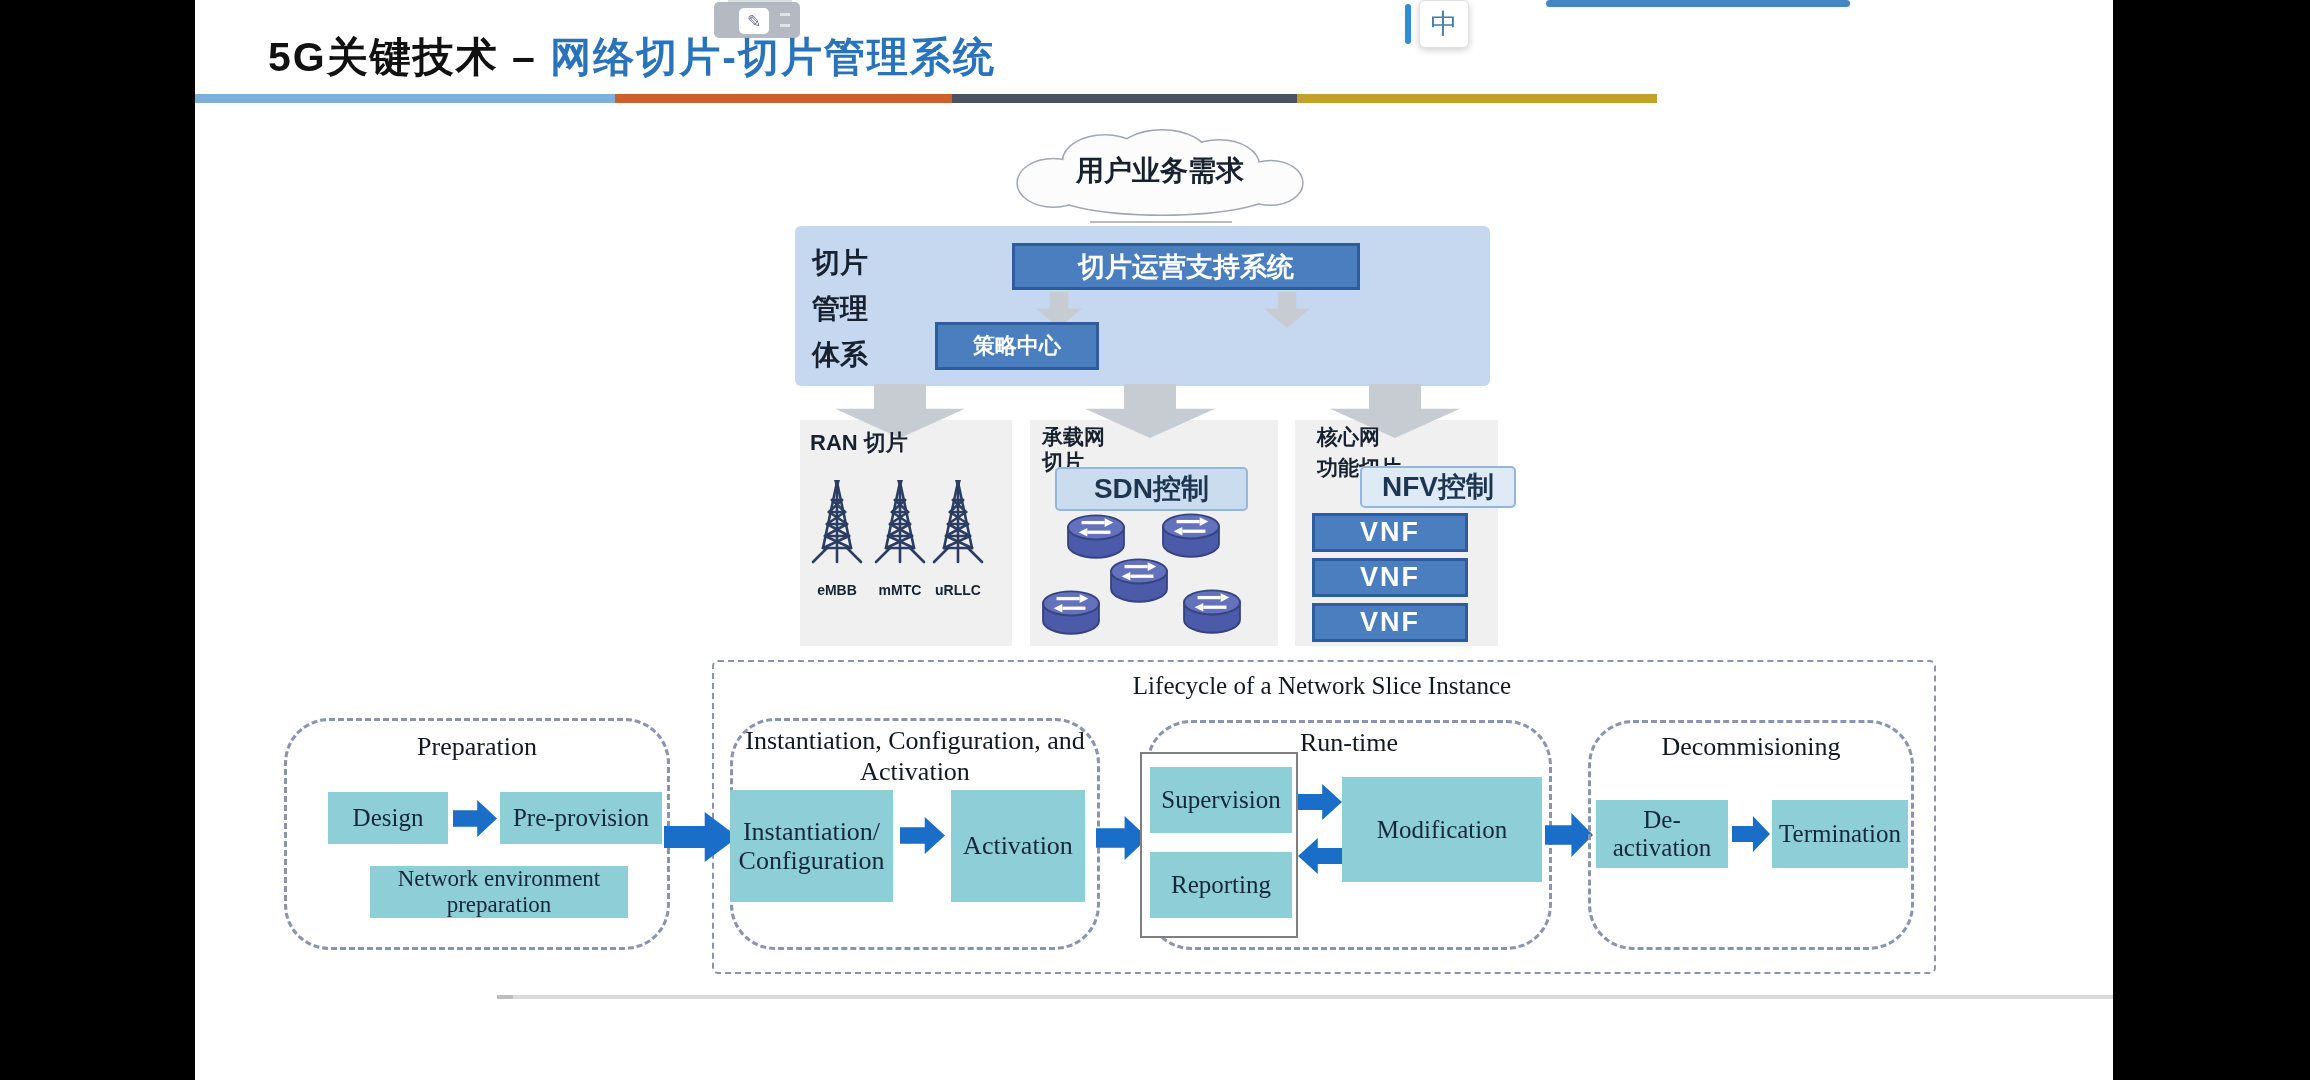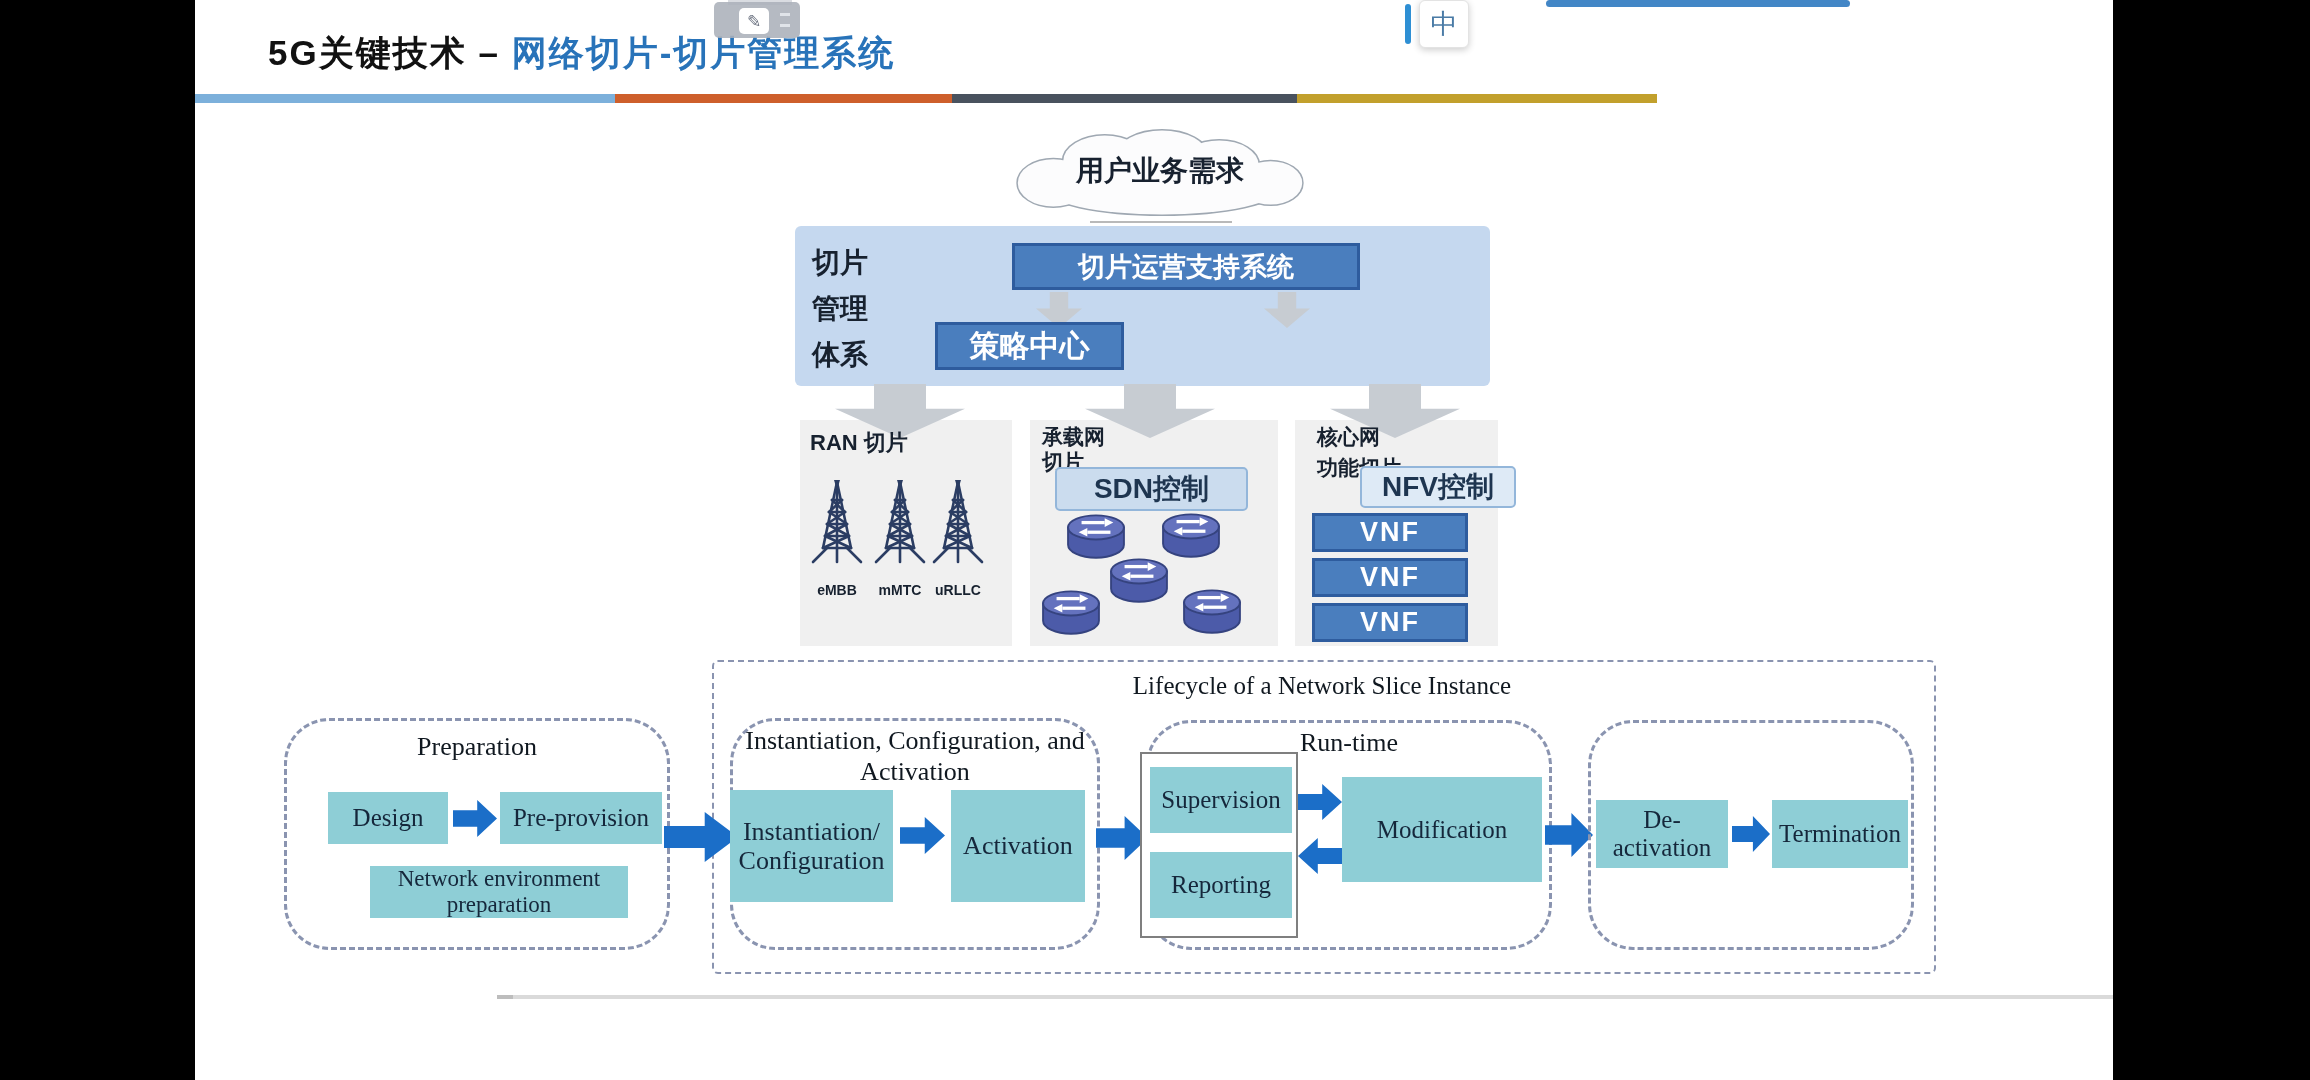--- a/index.html
+++ b/index.html
@@ -2,21 +2,21 @@
 <html style="--title-blue: #2873B9; --box-blue: #4A7EBE; --box-blue-border: #2E5C9E; --container-blue: #C5D8EF; --panel-gray: #F0F0F0; --teal: #8ECED6; --arrow-blue: #1B6EC8; --gray-arrow: #C7CCD2; --dash-border: #8A94B0; --ctrl-fill: #CBDCEE; --ctrl-border: #93B6DA; --nfv-fill: #DEEAF6; --accent-bar: #4286C6;"><head>
 <meta charset="utf-8">
 <style>
   html,body{margin:0;padding:0;background:#000;}
   #canvas{position:relative;width:2310px;height:1080px;background:#000;overflow:hidden;
           font-family:"Liberation Sans","DejaVu Sans",sans-serif;}
   .abs{position:absolute;}
   #slide{position:absolute;left:195px;top:0;width:1918px;height:1080px;background:#ffffff;}
 
   
-  .slide-title{font-size:35px;font-weight:bold;letter-spacing:2px;color:#111;white-space:nowrap;}
+  .slide-title{font-size:41px;font-weight:bold;letter-spacing:2px;color:#111;white-space:nowrap;}
   .title-highlight{color:var(--title-blue);}
 
   
   .bluebox{background:var(--box-blue);border:3px solid var(--box-blue-border);color:#fff;
            font-weight:bold;display:flex;align-items:center;justify-content:center;box-sizing:border-box;}
   .container-blue{background:var(--container-blue);border-radius:6px;}
   .cn{white-space:pre-line;font-weight:bold;color:#17212F;}
   .panel{background:var(--panel-gray);}
   .ctrl{border-radius:5px;font-weight:bold;display:flex;align-items:center;justify-content:center;
         color:#1E3550;box-sizing:border-box;}
@@ -116,21 +116,21 @@
     <div class="abs" style="left:895px;top:221px;width:142px;height:2px;background:#b9b9b9;"></div>
     <div class="abs" style="left:895px;top:227px;width:142px;height:2px;background:#c6c6c6;"></div>
 
     <div class="abs container-blue" style="left:600px;top:226px;width:695px;height:160px;"></div>
     <div class="abs cn" style="left:617px;top:240px;font-size:28px;line-height:46px;">切片
 管理
 体系</div>
     <div class="abs bluebox" style="left:817px;top:243px;width:348px;height:47px;font-size:27px;">切片运营支持系统</div>
     <div class="abs garrow" style="left:841px;top:292px;width:46px;height:36px;"></div>
     <div class="abs garrow" style="left:1069px;top:292px;width:46px;height:36px;"></div>
-    <div class="abs bluebox" style="left:740px;top:322px;width:189px;height:48px;font-size:30px;">策略中心</div>
+    <div class="abs bluebox" style="left:740px;top:322px;width:164px;height:48px;font-size:22px;">策略中心</div>
 
     <div class="abs panel" style="left:605px;top:420px;width:212px;height:226px;"></div>
     <div class="abs panel" style="left:835px;top:420px;width:248px;height:226px;"></div>
     <div class="abs panel" style="left:1100px;top:420px;width:203px;height:226px;"></div>
 
     <div class="abs garrow" style="left:640px;top:384px;width:130px;height:54px;"></div>
     <div class="abs garrow" style="left:890px;top:384px;width:130px;height:54px;"></div>
     <div class="abs garrow" style="left:1135px;top:384px;width:130px;height:54px;"></div>
 
     <div class="abs cn" style="left:615px;top:428px;font-size:22px;">RAN 切片</div>
@@ -198,20 +198,21 @@
     <div class="abs stage-title" style="left:951px;top:728px;width:406px;">Run-time</div>
     <div class="abs" style="left:945px;top:752px;width:158px;height:186px;background:#fff;border:2px solid #7F7F7F;box-sizing:border-box;"></div>
     <div class="abs teal" style="left:955px;top:767px;width:142px;height:66px;">Supervision</div>
     <div class="abs teal" style="left:955px;top:852px;width:142px;height:66px;">Reporting</div>
     <div class="abs arrow-r" style="left:1103px;top:784px;width:44px;height:36px;"></div>
     <div class="abs arrow-l" style="left:1103px;top:838px;width:44px;height:36px;"></div>
     <div class="abs teal" style="left:1147px;top:777px;width:200px;height:105px;">Modification</div>
     <div class="abs arrow-r" style="left:1350px;top:813px;width:48px;height:44px;"></div>
 
     <div class="abs dashbox" style="left:1393px;top:720px;width:326px;height:230px;"></div>
+    <div class="abs stage-title" style="left:1393px;top:732px;width:326px;">Decommisioning</div>
     <div class="abs teal" style="left:1401px;top:800px;width:132px;height:68px;">De-
 activation</div>
     <div class="abs arrow-r" style="left:1537px;top:816px;width:38px;height:36px;"></div>
     <div class="abs teal" style="left:1577px;top:800px;width:136px;height:68px;">Termination</div>
 
     <div class="abs" style="left:302px;top:995px;width:1616px;height:4px;background:#DADADA;"></div>
     <div class="abs" style="left:302px;top:995px;width:16px;height:4px;background:#BDBDBD;"></div>
   </div>
 
   <div class="abs" style="left:728px;top:0;width:64px;height:5px;background:#D9DCE1;"></div>

